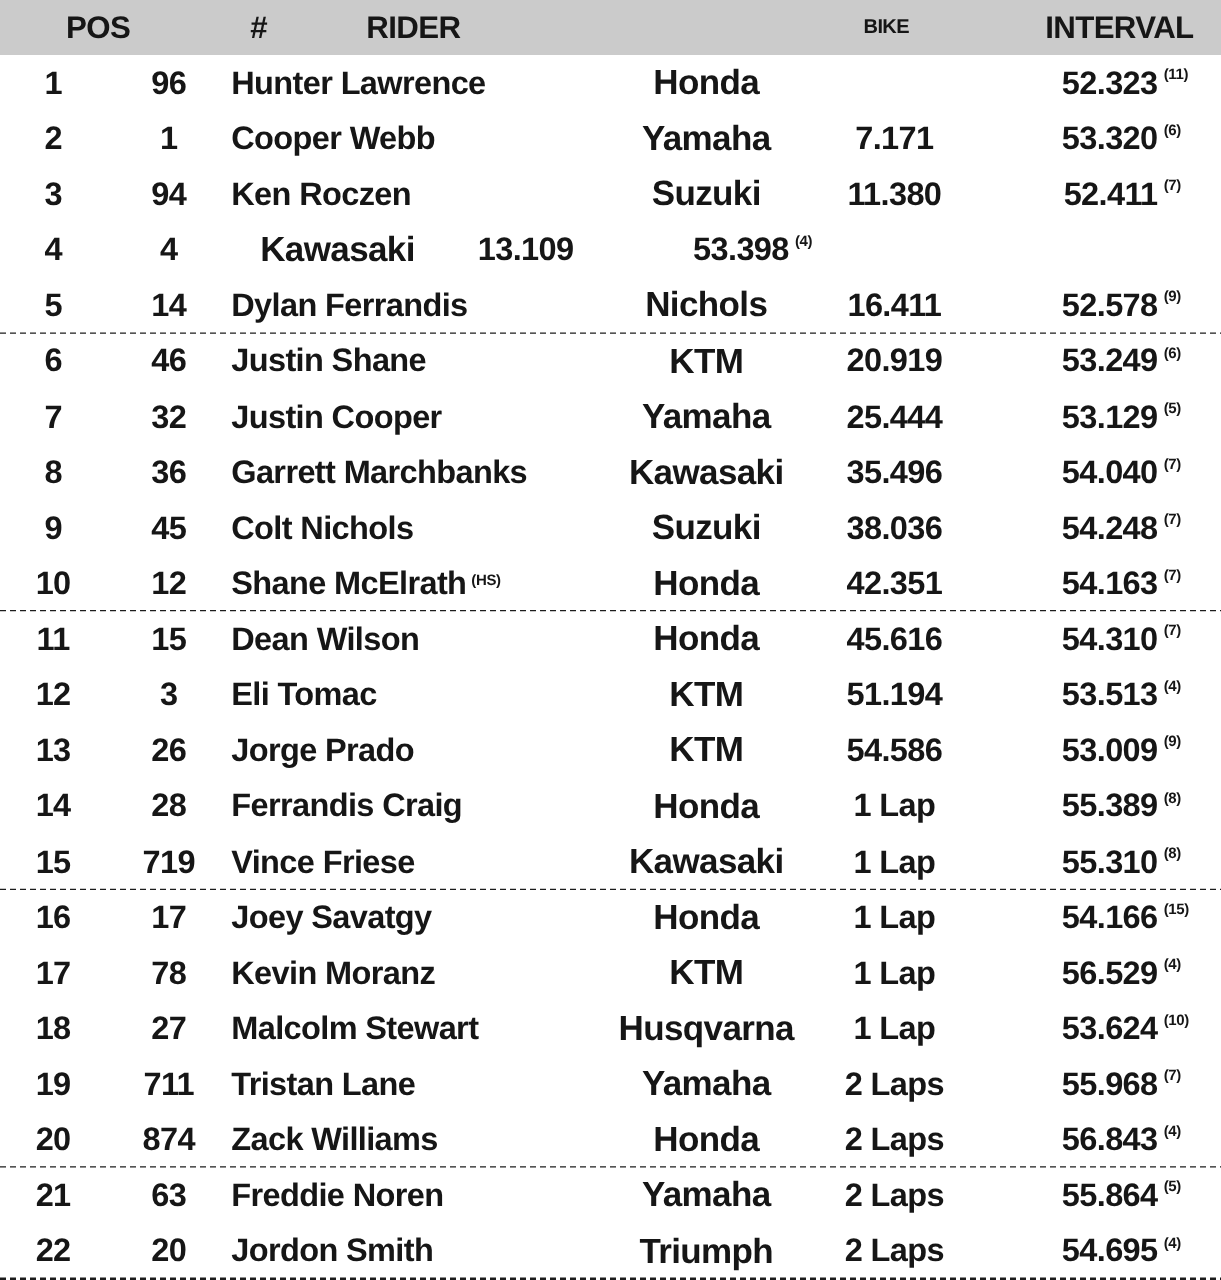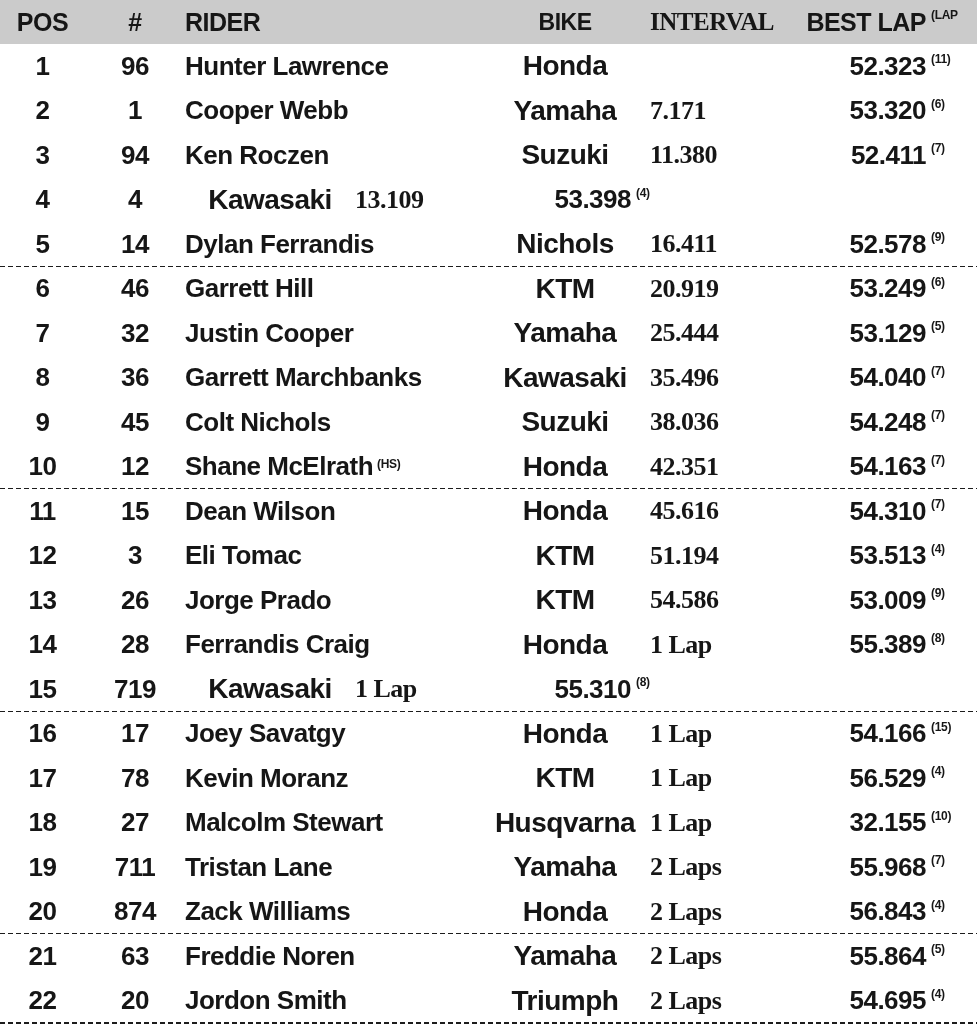--- a/index.html
+++ b/index.html
@@ -26,24 +26,24 @@
   .row.header {
     height: 44px;
     background: #cbcbcb;
   }
   
   .c { flex: none; white-space: nowrap; }
   .c-pos  { width: 85px;  text-align: center; font-size: 26px; }
   .c-num  { width: 100px; text-align: center; font-size: 26px; }
   .c-rider{ width: 295px; text-align: left;   font-size: 26px; overflow: visible; }
   .c-bike { width: 170px; text-align: center; font-size: 28px; }
-  .c-int  { width: 135px; text-align: left;  font-size: 26px; padding-right: 4px; box-sizing: border-box; font-family: Liberation Serif, serif; }
+  .c-int  { width: 135px; text-align: center;  font-size: 26px; padding-right: 4px; box-sizing: border-box; }
   .c-best { width: 188px; display: flex; align-items: center; font-size: 26px; }
-  .row.header .c { font-size: 25px; }
-  .row.header .c-bike { font-size: 23px; }
+  .row.header .c { font-size: 25px; margin-left: 36px; }
+  .row.header .c-bike { font-size: 16px; }
 
   .bl-time { flex: 1 1 auto; text-align: right; }
   .bl-sup  {
     flex: none; width: 42px; text-align: left;
     font-size: 12px; padding-left: 5px;
     position: relative; top: -7px;
     letter-spacing: -0.3px;
   }
   .rider-sup {
     font-size: 12px; position: relative; top: -7px; margin-left: 4px;
@@ -141,21 +141,21 @@
       <div class="c c-best">
         <span class="bl-time">52.578</span>
         <span class="bl-sup">(9)</span>
       </div>
     </div>
 
     <div class="row">
       <div class="c c-pos">6</div>
       <div class="c c-num">46</div>
       <div class="c c-rider">
-        <span>Garrett Hill</span><span class="rider-sup"></span>
+        <span>Justin Shane</span><span class="rider-sup"></span>
       </div>
       <div class="c c-bike">KTM</div>
       <div class="c c-int">20.919</div>
       <div class="c c-best">
         <span class="bl-time">53.249</span>
         <span class="bl-sup">(6)</span>
       </div>
     </div>
 
     <div class="row">
@@ -266,20 +266,23 @@
       <div class="c c-int">1 Lap</div>
       <div class="c c-best">
         <span class="bl-time">55.389</span>
         <span class="bl-sup">(8)</span>
       </div>
     </div>
 
     <div class="row group-end">
       <div class="c c-pos">15</div>
       <div class="c c-num">719</div>
+      <div class="c c-rider">
+        <span>Vince Friese</span><span class="rider-sup"></span>
+      </div>
       <div class="c c-bike">Kawasaki</div>
       <div class="c c-int">1 Lap</div>
       <div class="c c-best">
         <span class="bl-time">55.310</span>
         <span class="bl-sup">(8)</span>
       </div>
     </div>
 
     <div class="row">
       <div class="c c-pos">16</div>
@@ -311,21 +314,21 @@
 
     <div class="row">
       <div class="c c-pos">18</div>
       <div class="c c-num">27</div>
       <div class="c c-rider">
         <span>Malcolm Stewart</span><span class="rider-sup"></span>
       </div>
       <div class="c c-bike">Husqvarna</div>
       <div class="c c-int">1 Lap</div>
       <div class="c c-best">
-        <span class="bl-time">32.155</span>
+        <span class="bl-time">53.624</span>
         <span class="bl-sup">(10)</span>
       </div>
     </div>
 
     <div class="row">
       <div class="c c-pos">19</div>
       <div class="c c-num">711</div>
       <div class="c c-rider">
         <span>Tristan Lane</span><span class="rider-sup"></span>
       </div>

